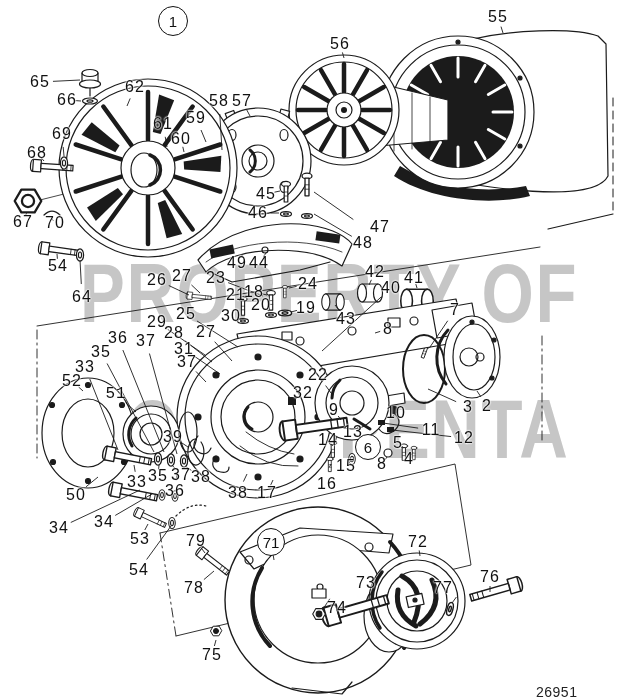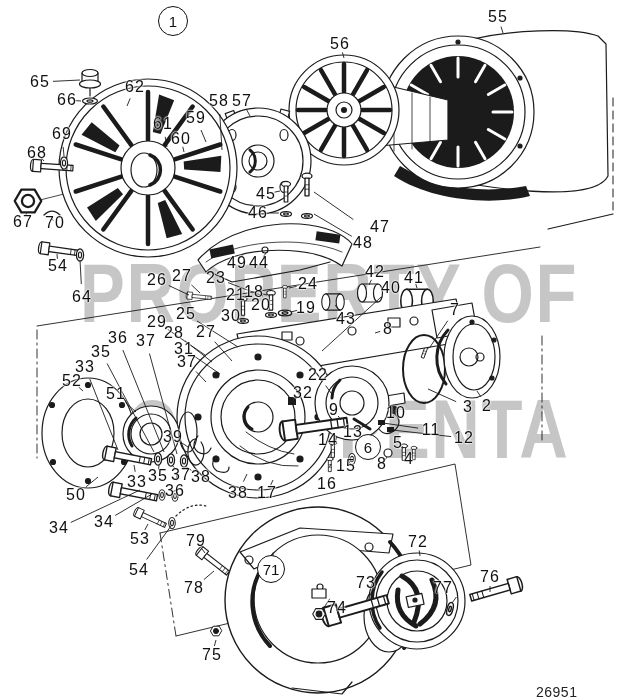--- a/index.html
+++ b/index.html
@@ -497,21 +497,21 @@
       <div class="callout" style="left: 157px; top: 322px;">29</div>
       <div class="callout" style="left: 158px; top: 333px; margin-left: 16px;">28</div>
       <div class="callout" style="left: 206px; top: 332px;">27</div>
       <div class="callout" style="left: 118px; top: 338px;">36</div>
       <div class="callout" style="left: 146px; top: 341px;">37</div>
       <div class="callout" style="left: 184px; top: 349px;">31</div>
       <div class="callout" style="left: 187px; top: 362px;">37</div>
       <div class="callout" style="left: 101px; top: 352px;">35</div>
       <div class="callout" style="left: 85px; top: 367px;">33</div>
       <div class="callout" style="left: 72px; top: 381px;">52</div>
-      <div class="callout" style="left: 116px; top: 394px;">51</div>
+      <div class="callout" style="left: 116px; top: 394px; font-family: Liberation Mono, monospace;">51</div>
       <div class="callout" style="left: 318px; top: 375px;">22</div>
       <div class="callout" style="left: 303px; top: 393px;">32</div>
       <div class="callout" style="left: 468px; top: 407px;">3</div>
       <div class="callout" style="left: 487px; top: 406px;">2</div>
       <div class="callout" style="left: 334px; top: 410px;">9</div>
       <div class="callout" style="left: 396px; top: 413px;">10</div>
       <div class="callout" style="left: 353px; top: 432px;">13</div>
       <div class="callout" style="left: 431px; top: 430px;">11</div>
       <div class="callout" style="left: 464px; top: 438px;">12</div>
       <div class="callout" style="left: 328px; top: 440px;">14</div>
@@ -536,17 +536,17 @@
       <div class="callout" style="left: 196px; top: 541px;">79</div>
       <div class="callout" style="left: 194px; top: 588px;">78</div>
       <div class="callout" style="left: 212px; top: 655px;">75</div>
       <div class="callout" style="left: 418px; top: 542px;">72</div>
       <div class="callout" style="left: 337px; top: 588px; margin-top: 20px;">74</div>
       <div class="callout" style="left: 366px; top: 583px;">73</div>
       <div class="callout" style="left: 443px; top: 588px;">77</div>
       <div class="callout" style="left: 490px; top: 577px;">76</div>
       <div class="circled" style="left: 173px; top: 21px; width: 28px; height: 28px;">1</div>
       <div class="circled" style="left: 368px; top: 447px; width: 24px; height: 24px;">6</div>
-      <div class="circled" style="left: 271px; top: 542px; width: 26px; height: 26px; margin-top: 27px;">71</div>
+      <div class="circled" style="left: 271px; top: 542px; width: 26px; height: 26px;">71</div>
     </div>
 
   <div id="fig-num">26951</div>
 </div>
 
 </body></html>

